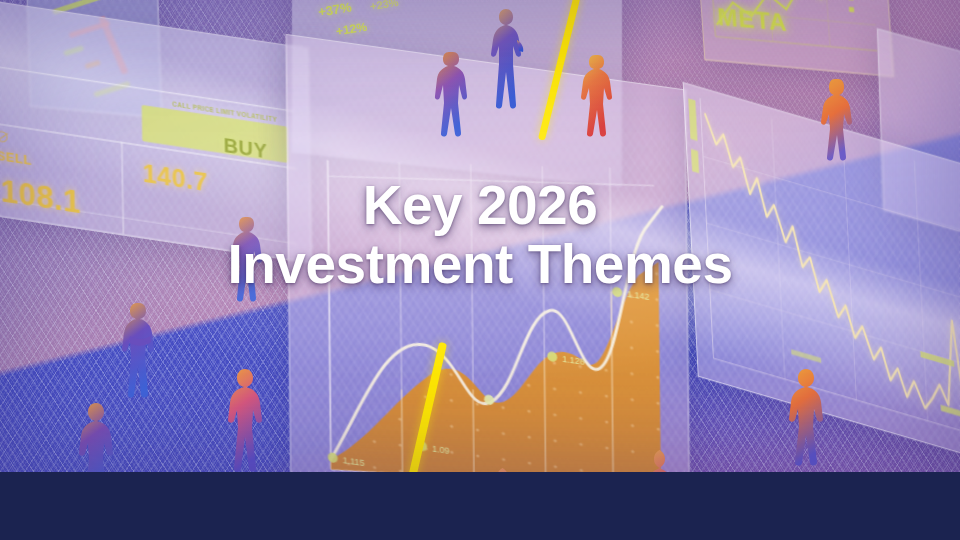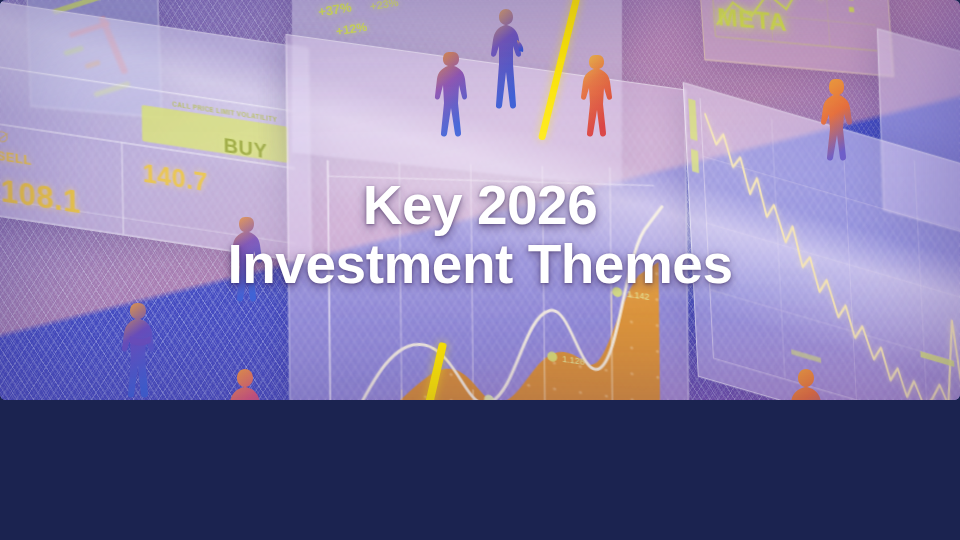--- a/index.html
+++ b/index.html
@@ -5,25 +5,24 @@
 <style>
   * { margin:0; padding:0; box-sizing:border-box; }
   html,body{ background:#1b2350; }
   body{
     font-family:"Liberation Sans","DejaVu Sans",sans-serif;
     -webkit-font-smoothing:antialiased;
   }
 
   #hero{
     position:relative;
-    width:960px; height:400px;
+    width:960px; height:472px;
     overflow:hidden;
     background:#0c4a6e;
     isolation:isolate;
-    border-radius:6px;
   }
 
   
   .layer{ position:absolute; inset:0; }
 
   .floor-base{
     background:
       linear-gradient(150deg,
         #7b6fc0 0%, #8a76bd 16%,
         #9c7fb8 30%, #b585b4 44%,

